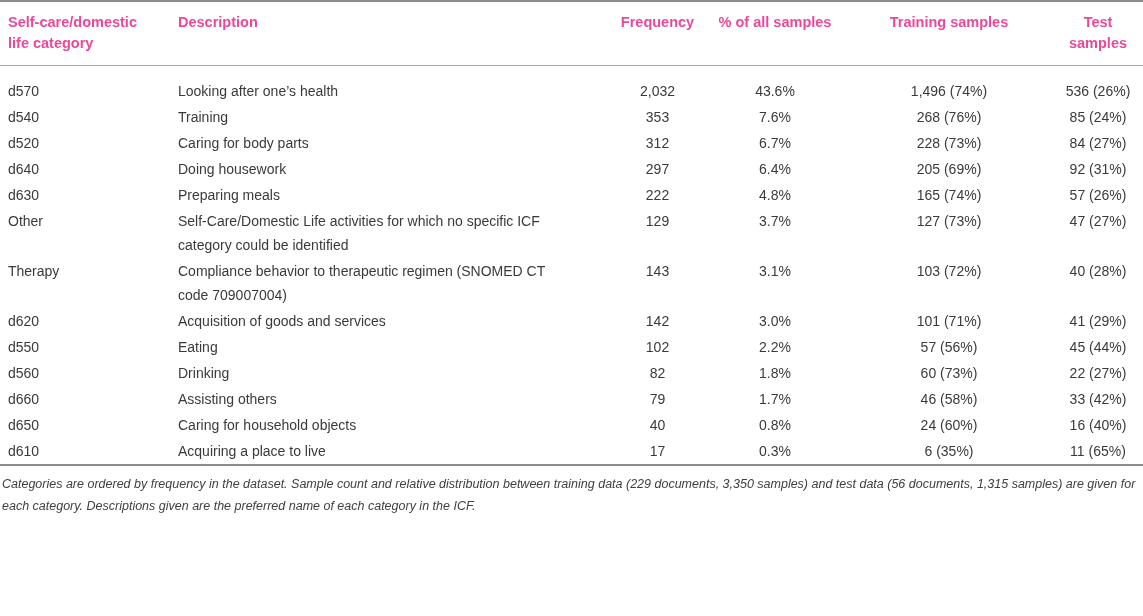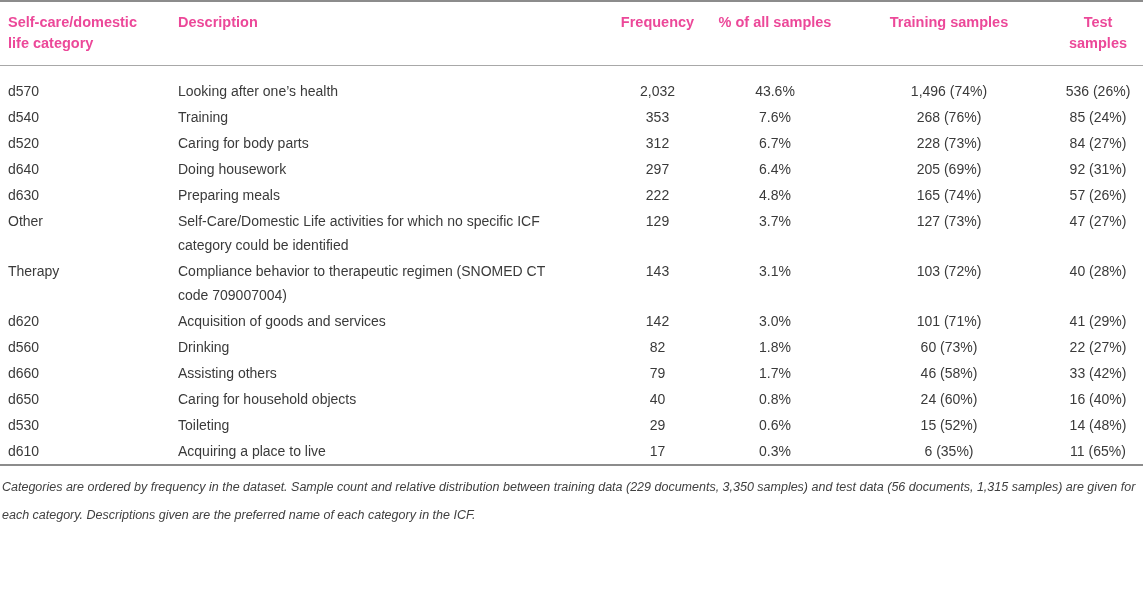--- a/index.html
+++ b/index.html
@@ -56,21 +56,21 @@
   td.first { padding-left: 8px; margin-left: 14px; }
   tbody tr:first-child td { padding-top: 13px; }
   td .desc { max-width: 392px; }
 
   .footnote {
     margin-top: 7px;
     padding-left: 2px;
     font-style: italic;
     font-size: 12.5px;
     color: #404040;
-    line-height: 28px;
+    line-height: 22px;
     max-width: 1141px;
   }
 </style>
 </head>
 <body>
 
 <div class="page">
 
   <table class="data-table">
     <colgroup>
@@ -168,20 +168,30 @@
           <td class="first">d620</td>
           <td>
             <div class="desc">Acquisition of goods and services</div>
           </td>
           <td class="num">142</td>
           <td class="num">3.0%</td>
           <td class="num">101 (71%)</td>
           <td class="num">41 (29%)</td>
         </tr>
         <tr>
+          <td class="first">d550</td>
+          <td>
+            <div class="desc">Eating</div>
+          </td>
+          <td class="num">102</td>
+          <td class="num">2.2%</td>
+          <td class="num">57 (56%)</td>
+          <td class="num">45 (44%)</td>
+        </tr>
+        <tr>
           <td class="first">d560</td>
           <td>
             <div class="desc">Drinking</div>
           </td>
           <td class="num">82</td>
           <td class="num">1.8%</td>
           <td class="num">60 (73%)</td>
           <td class="num">22 (27%)</td>
         </tr>
         <tr>
@@ -198,30 +208,20 @@
           <td class="first">d650</td>
           <td>
             <div class="desc">Caring for household objects</div>
           </td>
           <td class="num">40</td>
           <td class="num">0.8%</td>
           <td class="num">24 (60%)</td>
           <td class="num">16 (40%)</td>
         </tr>
         <tr>
-          <td class="first">d530</td>
-          <td>
-            <div class="desc">Toileting</div>
-          </td>
-          <td class="num">29</td>
-          <td class="num">0.6%</td>
-          <td class="num">15 (52%)</td>
-          <td class="num">14 (48%)</td>
-        </tr>
-        <tr>
           <td class="first">d610</td>
           <td>
             <div class="desc">Acquiring a place to live</div>
           </td>
           <td class="num">17</td>
           <td class="num">0.3%</td>
           <td class="num">6 (35%)</td>
           <td class="num">11 (65%)</td>
         </tr>
       </tbody>

